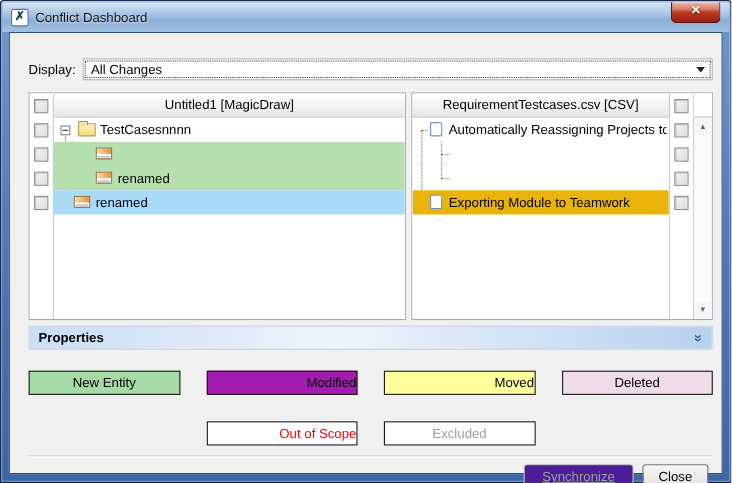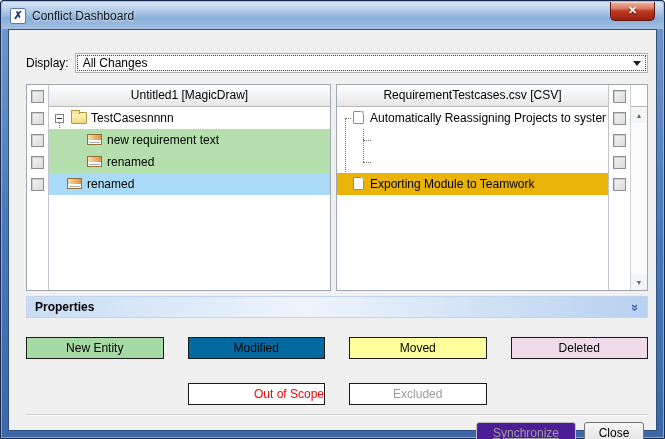--- a/index.html
+++ b/index.html
@@ -56,21 +56,21 @@
   }
   .combo-arrow {
     position:absolute; right:6px; top:7px;
     width:0; height:0; border-left:4px solid transparent; border-right:4px solid transparent;
     border-top:5px solid #222;
   }
 
   
   .panels { display:flex; margin-top:11px; height:207px; }
   .panel { border:1px solid #a2a8b0; background:#fff; display:flex; }
-  .panel.left { width:305px; margin-right:5px; }
+  .panel.left { width:343px; margin-right:5px; }
   .panel.right { flex:1; }
   .cb-col { width:22px; display:flex; flex-direction:column; background:#fff; }
   .panel.left .cb-col { border-right:1px solid #c2c6cc; }
   .panel.right .cb-col { border-left:1px solid #c2c6cc; }
   .cb-cell { height:22px; display:flex; align-items:center; justify-content:center; }
   .checkbox {
     width:13px; height:13px; border:1px solid #8e8e8e;
     background:linear-gradient(135deg,#f4f4f4,#dcdcdc);
     box-shadow:inset 1px 1px 0 #c9cdd2; cursor:pointer;
   }
@@ -232,21 +232,20 @@
             <div class="hline" style="left:28px; top:55px; width:8px;"></div>
             <div class="hline" style="left:10px; top:77px; width:8px;"></div>
 
             <div class="tree-row">
               <div class="expander"></div>
               <div class="icon-folder"></div>
               <span class="lbl" style="left:42px;">TestCasesnnnn</span>
             </div>
             <div class="tree-row" style="background-color: rgb(181, 224, 174);">
               <div class="icon-req" style="left:38px;"></div>
-              <span class="lbl" style="left:58px;">new requirement text</span>
             </div>
             <div class="tree-row" style="background-color: rgb(181, 224, 174);">
               <div class="icon-req" style="left:38px;"></div>
               <span class="lbl" style="left:58px;">renamed</span>
             </div>
             <div class="tree-row" style="background-color: rgb(169, 219, 248);">
               <div class="icon-req" style="left:18px;"></div>
               <span class="lbl" style="left:38px;">renamed</span>
             </div>
           </div>
@@ -303,22 +302,22 @@
       </div>
     </div>
 
     <div class="props-bar">
       <span class="props-label">Properties</span>
       <span class="props-chevron">»</span>
     </div>
 
     <div class="legend">
       <div class="legend-btn" style="background-color: rgb(165, 218, 165);">New Entity</div>
-      <div class="legend-btn" style="background-color: #0369a1;">Modified</div>
-      <div class="legend-btn" style="background-color: rgb(255, 255, 156);">Moved</div>
+      <div class="legend-btn" style="background-color: #a21caf; text-align: right;">Modified</div>
+      <div class="legend-btn" style="background-color: rgb(255, 255, 156); text-align: right;">Moved</div>
       <div class="legend-btn" style="background-color: rgb(239, 220, 232);">Deleted</div>
       <div class="legend-btn c2" style="color: rgb(255, 0, 0); text-align: right;">Out of Scope</div>
       <div class="legend-btn c3" style="color: rgb(155, 155, 155);">Excluded</div>
     </div>
 
     <div class="footer-sep"></div>
     <div class="footer">
       <button class="btn disabled">Synchronize</button>
       <button class="btn">Close</button>
     </div>

